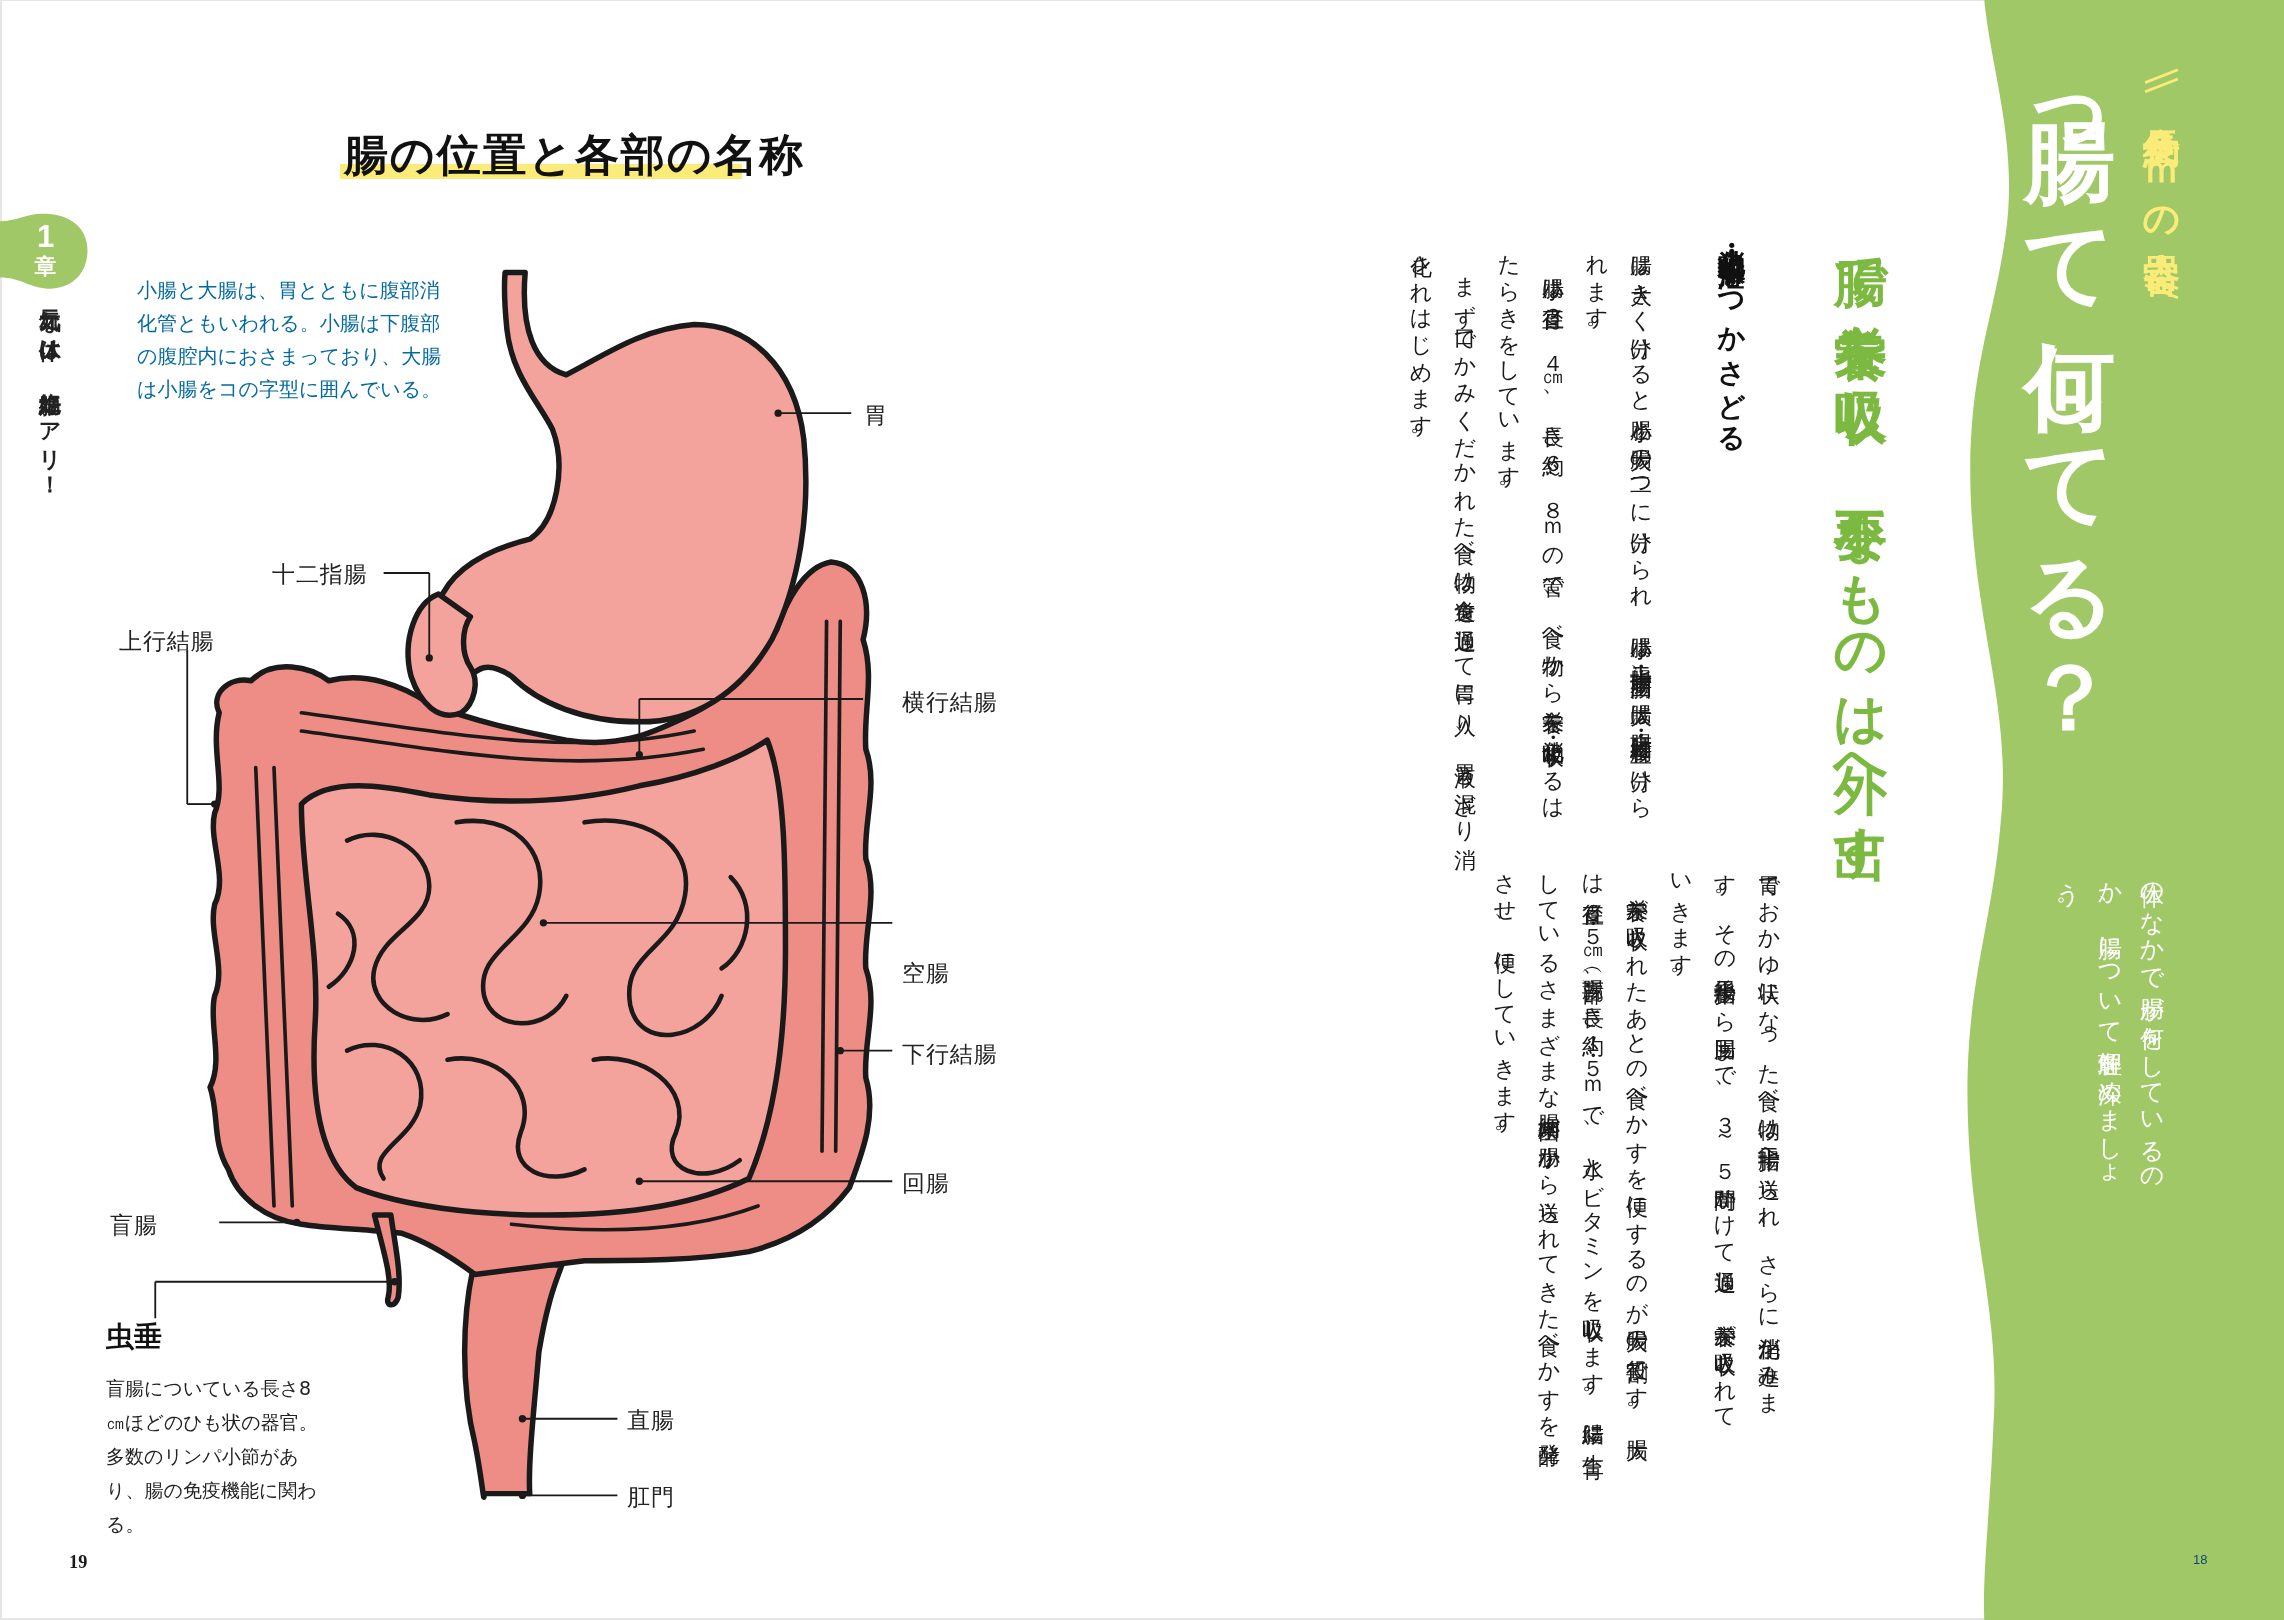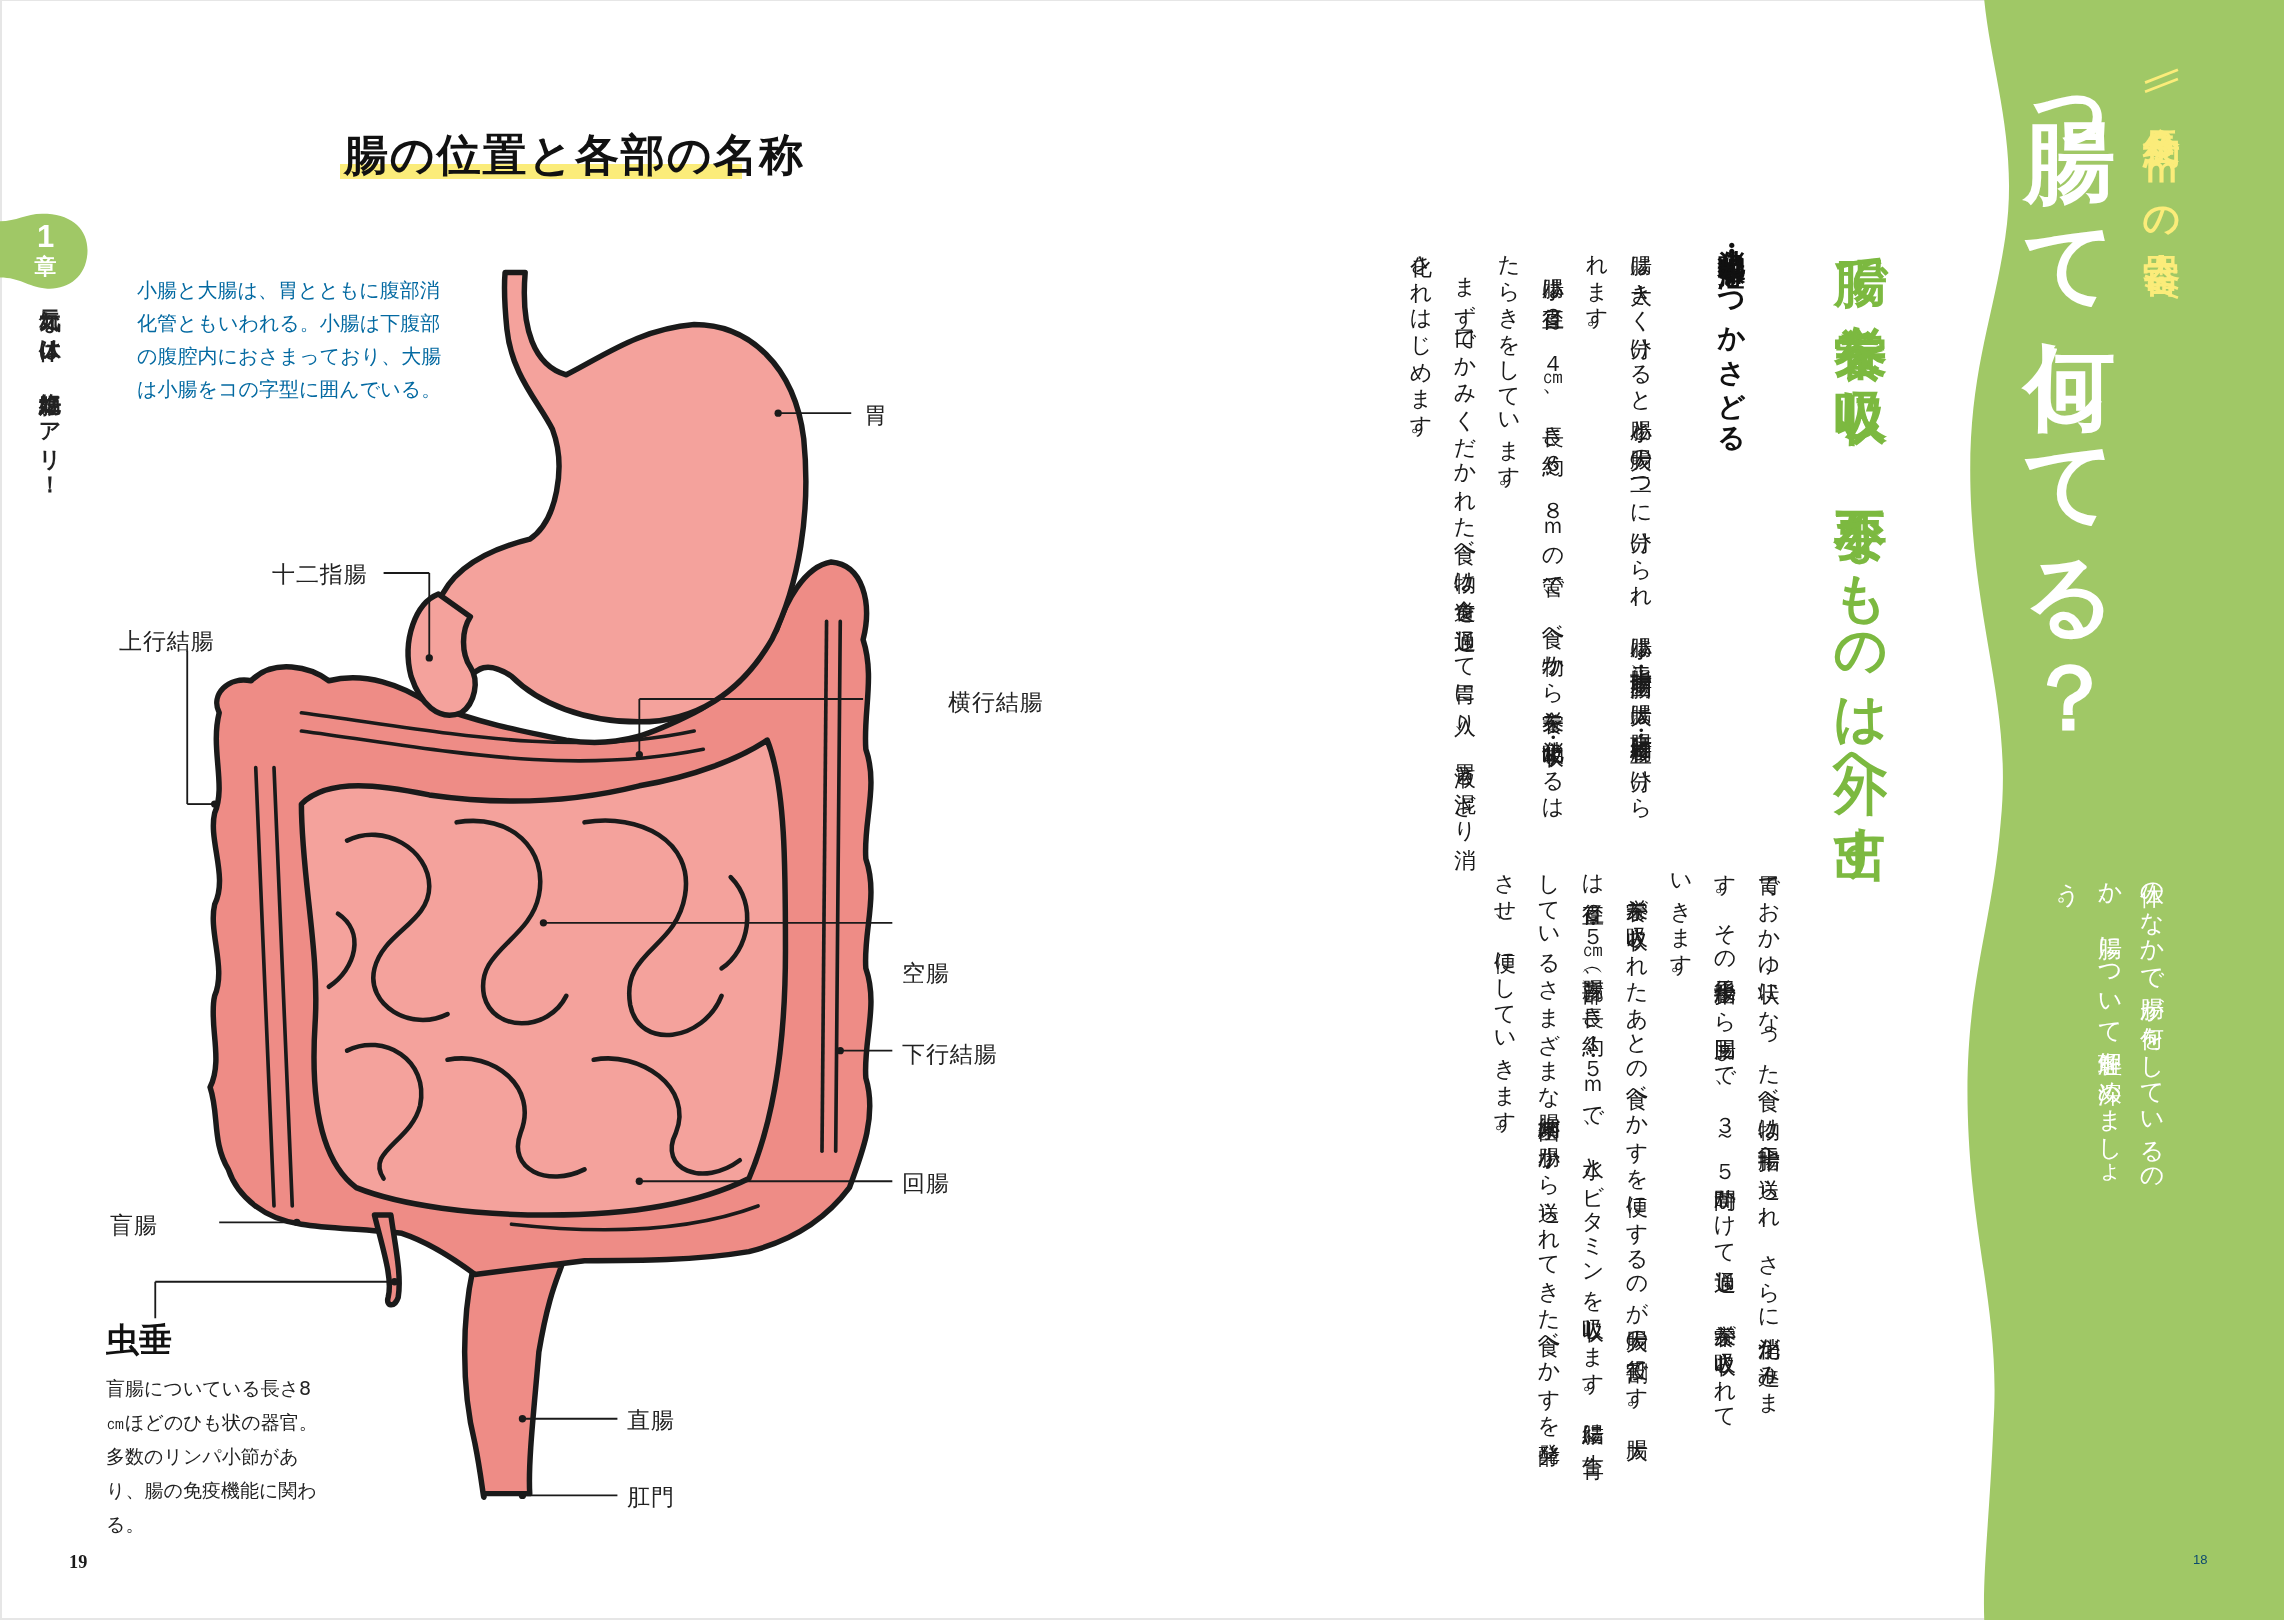--- a/index.html
+++ b/index.html
@@ -29,21 +29,21 @@
 
   .intro-text {
     position: absolute; left: 137px; top: 274px; width: 311px;
     font-size: 20px; line-height: 33px; color: #0369a1;
   }
 
   .diagram { position: absolute; left: 0; top: 0; width: 1096px; height: 1620px; }
 
   .label { position: absolute; font-size: 23px; color: #222; letter-spacing: 0.9px; white-space: nowrap; }
 
-  .appendix-title { position: absolute; left: 106px; top: 1318px; font-size: 33px; font-weight: bold; color: #111; }
+  .appendix-title { position: absolute; left: 106px; top: 1318px; font-size: 28px; font-weight: bold; color: #111; }
   .appendix-text { position: absolute; left: 106px; top: 1371px; width: 219px; font-size: 19px; line-height: 34px; color: #222; }
 
   .folio-left { position: absolute; left: 69px; top: 1552px; font-size: 18.3px; font-weight: bold; font-family: Liberation Serif, serif; }
 
   
   .green-panel { position: absolute; left: 1955px; top: 0; width: 329px; height: 1620px; }
   .main-title {
     position: absolute; left: 2025px; top: 53px; writing-mode: vertical-rl;
     font-size: 91px; font-weight: bold; color: #fff; letter-spacing: 3.7px; line-height: 1;
   }
@@ -186,21 +186,21 @@
         <circle cx="325" cy="1338" r="4"></circle>
         <circle cx="432" cy="1403" r="4"></circle>
       <circle cx="572" cy="1553" r="4"></circle>
         <circle cx="572" cy="1637" r="4"></circle>
     </g>
   </svg>
 
   <div class="label" style="left:864px; top:400px;">胃</div>
   <div class="label" style="left:272px; top:559px;">十二指腸</div>
   <div class="label" style="left:119px; top:626px;">上行結腸</div>
-  <div class="label" style="left:902px; top:687px;margin-left:46px;">横行結腸</div>
+  <div class="label" style="left:902px; top:687px;">横行結腸</div>
   <div class="label" style="left:902px; top:910px;margin-top:48px;">空腸</div>
   <div class="label" style="left:902px; top:1039px;">下行結腸</div>
   <div class="label" style="left:902px; top:1168px;">回腸</div>
   <div class="label" style="left:110px; top:1210px;">盲腸</div>
   <div class="label" style="left:627px; top:1405px;">直腸</div>
   <div class="label" style="left:627px; top:1482px;">肛門</div>
 
   <div class="appendix-title">虫垂</div>
   <div class="appendix-text">盲腸についている長さ8㎝ほどのひも状の器官。多数のリンパ小節があり、腸の免疫機能に関わる。</div>
 

